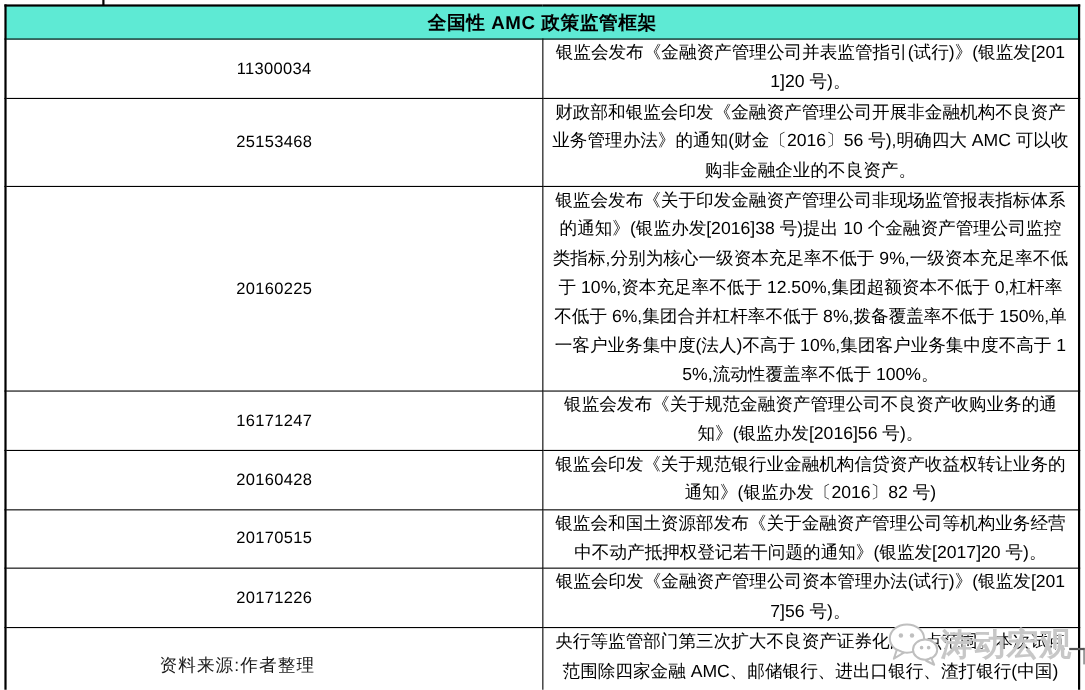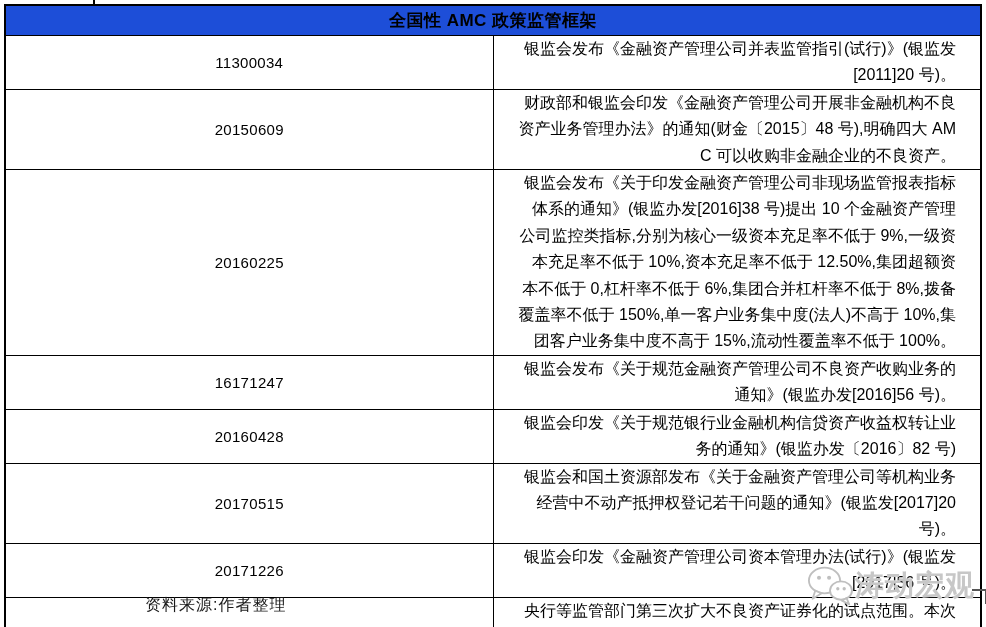--- a/index.html
+++ b/index.html
@@ -21,21 +21,21 @@
     height:27px;text-align:center;vertical-align:middle;
     font-size:17px;font-weight:bold;letter-spacing:.5px;
   }
   td.date-cell{
     width:89px;text-align:center;vertical-align:middle;
     font-size:15px;letter-spacing:.3px;white-space:nowrap;
     padding:0 2px;
   }
   td.text-cell{
     font-size:16px;line-height:26.4px;vertical-align:middle;
-    padding:0 24px;text-align:right;word-break:break-all;
+    padding:0 8px;text-align:center;word-break:break-all;
   }
   
   .source-note{
     position:absolute;left:145px;top:595px;
     font-family:Liberation Sans, sans-serif;
     font-size:16px;color:#1a1a1a;letter-spacing:1px;
   }
   
   .watermark{
     position:absolute;left:806px;top:558px;width:176px;height:56px;
@@ -57,31 +57,31 @@
   }
 </style>
 </head>
 <body>
 
 <div class="tick-top"></div>
 
 <table class="amc">
   <thead>
     <tr>
-      <th class="title-cell" colspan="2" style="background: #1d4ed8;">全国性 AMC 政策监管框架</th>
+      <th class="title-cell" colspan="2" style="background: #5eead4;">全国性 AMC 政策监管框架</th>
     </tr>
   </thead>
   <tbody id="table-body">
       <tr>
         <td class="date-cell">11300034</td>
         <td class="text-cell">银监会发布《金融资产管理公司并表监管指引(试行)》(银监发[2011]20 号)。</td>
       </tr>
       <tr>
-        <td class="date-cell">20150609</td>
-        <td class="text-cell">财政部和银监会印发《金融资产管理公司开展非金融机构不良资产业务管理办法》的通知(财金〔2015〕48 号),明确四大 AMC 可以收购非金融企业的不良资产。</td>
+        <td class="date-cell">25153468</td>
+        <td class="text-cell">财政部和银监会印发《金融资产管理公司开展非金融机构不良资产业务管理办法》的通知(财金〔2016〕56 号),明确四大 AMC 可以收购非金融企业的不良资产。</td>
       </tr>
       <tr>
         <td class="date-cell">20160225</td>
         <td class="text-cell">银监会发布《关于印发金融资产管理公司非现场监管报表指标体系的通知》(银监办发[2016]38 号)提出 10 个金融资产管理公司监控类指标,分别为核心一级资本充足率不低于 9%,一级资本充足率不低于 10%,资本充足率不低于 12.50%,集团超额资本不低于 0,杠杆率不低于 6%,集团合并杠杆率不低于 8%,拨备覆盖率不低于 150%,单一客户业务集中度(法人)不高于 10%,集团客户业务集中度不高于 15%,流动性覆盖率不低于 100%。</td>
       </tr>
       <tr>
         <td class="date-cell">16171247</td>
         <td class="text-cell">银监会发布《关于规范金融资产管理公司不良资产收购业务的通知》(银监办发[2016]56 号)。</td>
       </tr>
       <tr>

